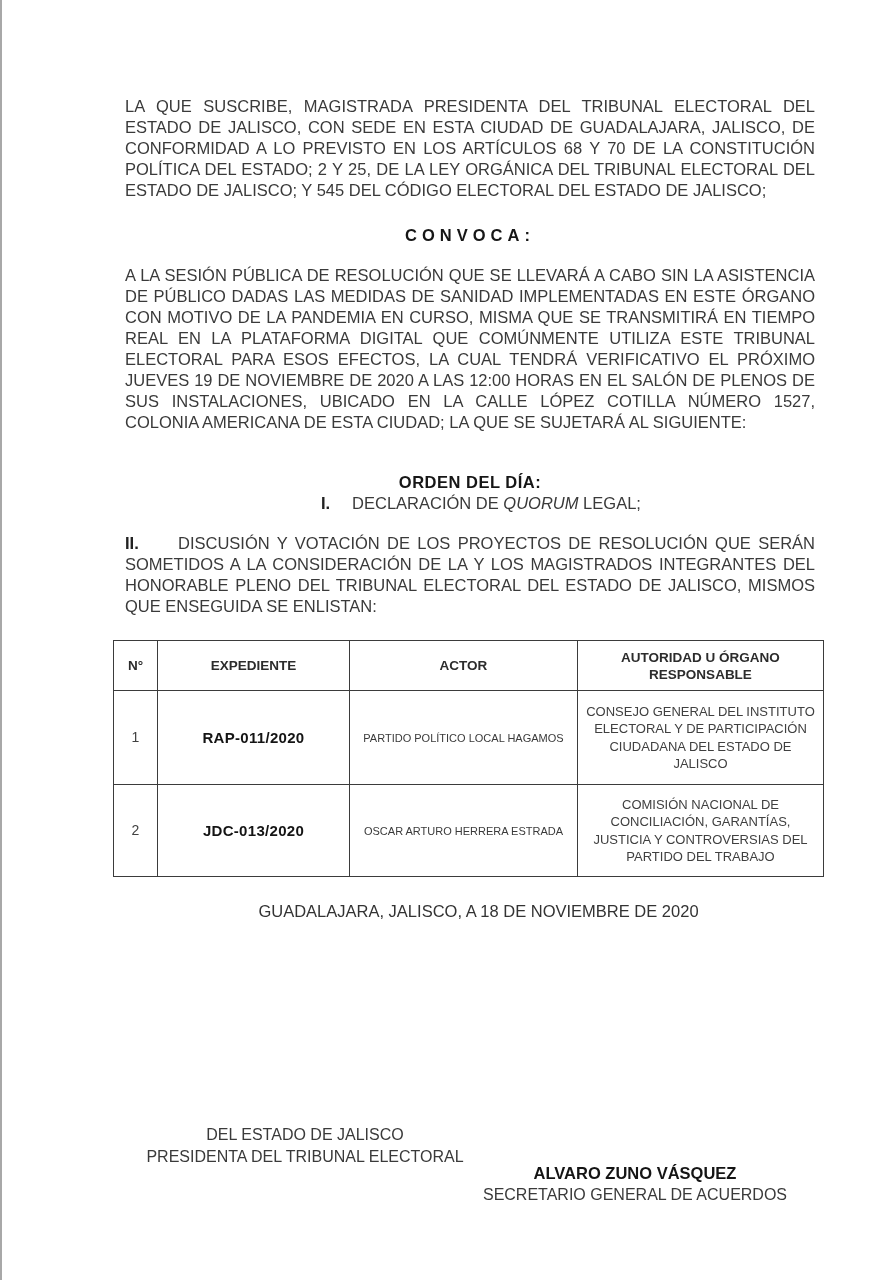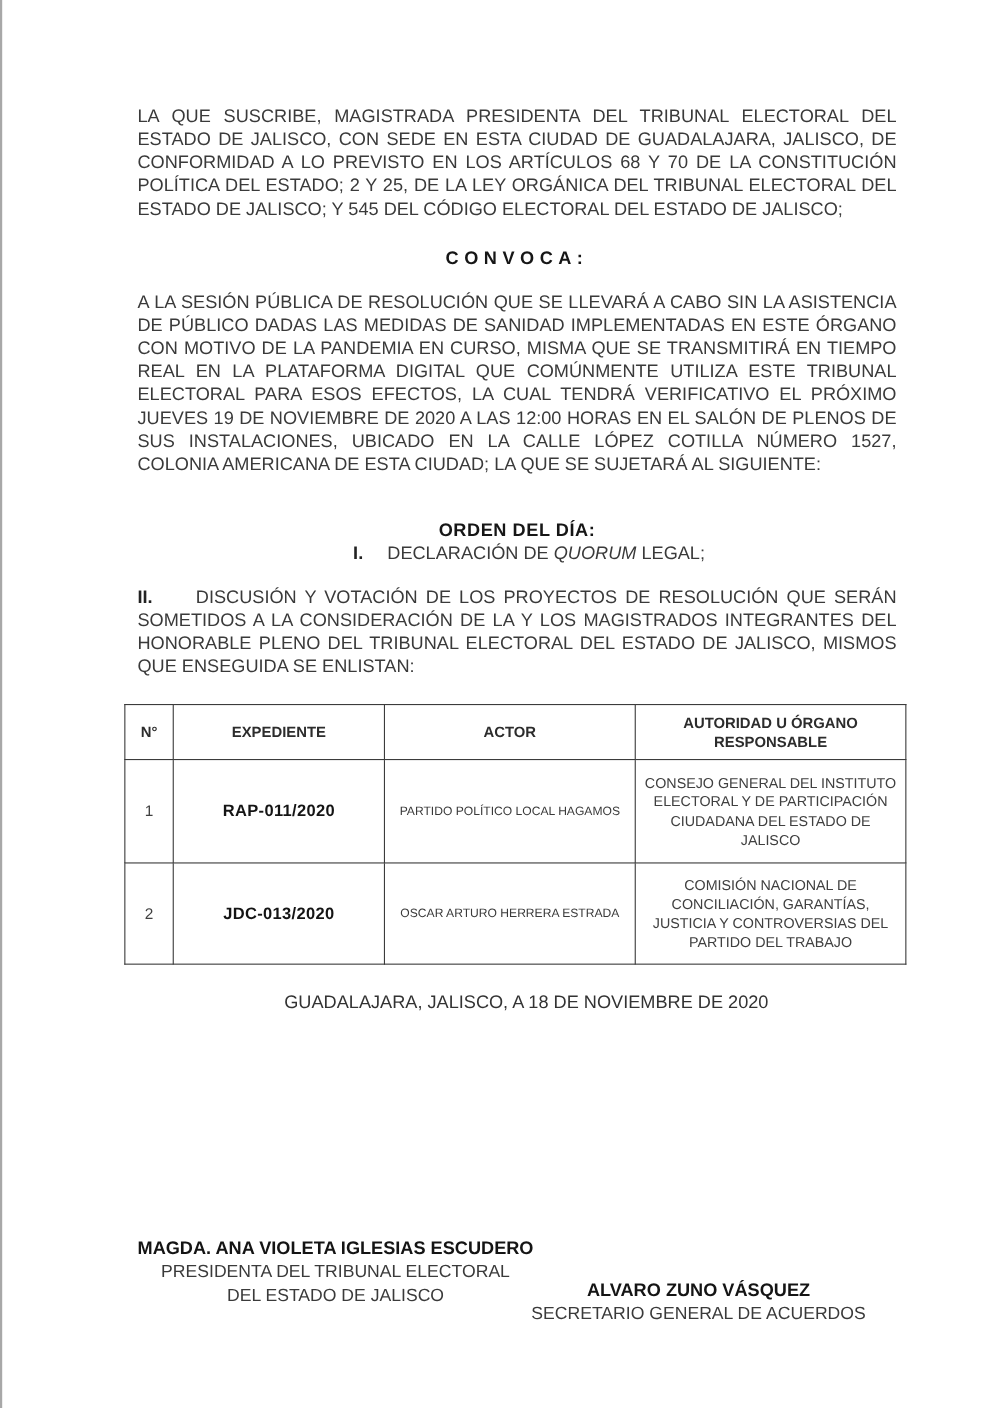--- a/index.html
+++ b/index.html
@@ -125,22 +125,21 @@
           <td class="c-aut">COMISIÓN NACIONAL DE CONCILIACIÓN, GARANTÍAS, JUSTICIA Y CONTROVERSIAS DEL PARTIDO DEL TRABAJO</td>
         </tr>
       </tbody>
     </table>
 
     <p class="dateline">GUADALAJARA, JALISCO, A 18 DE NOVIEMBRE DE 2020</p>
 
   </div>
 
   <div class="sig sig-president">
-    <div class="sig-name">MAGDA. ANA VIOLETA IGLESIAS ESCUDERO</div>
+    <div class="sig-title">DEL ESTADO DE JALISCO</div>
     <div class="sig-title">PRESIDENTA DEL TRIBUNAL ELECTORAL</div>
-    <div class="sig-title">DEL ESTADO DE JALISCO</div>
   </div>
 
   <div class="sig sig-secretary">
     <div class="sig-name">ALVARO ZUNO VÁSQUEZ</div>
     <div class="sig-title">SECRETARIO GENERAL DE ACUERDOS</div>
   </div>
 </div>
 
 </body></html>

